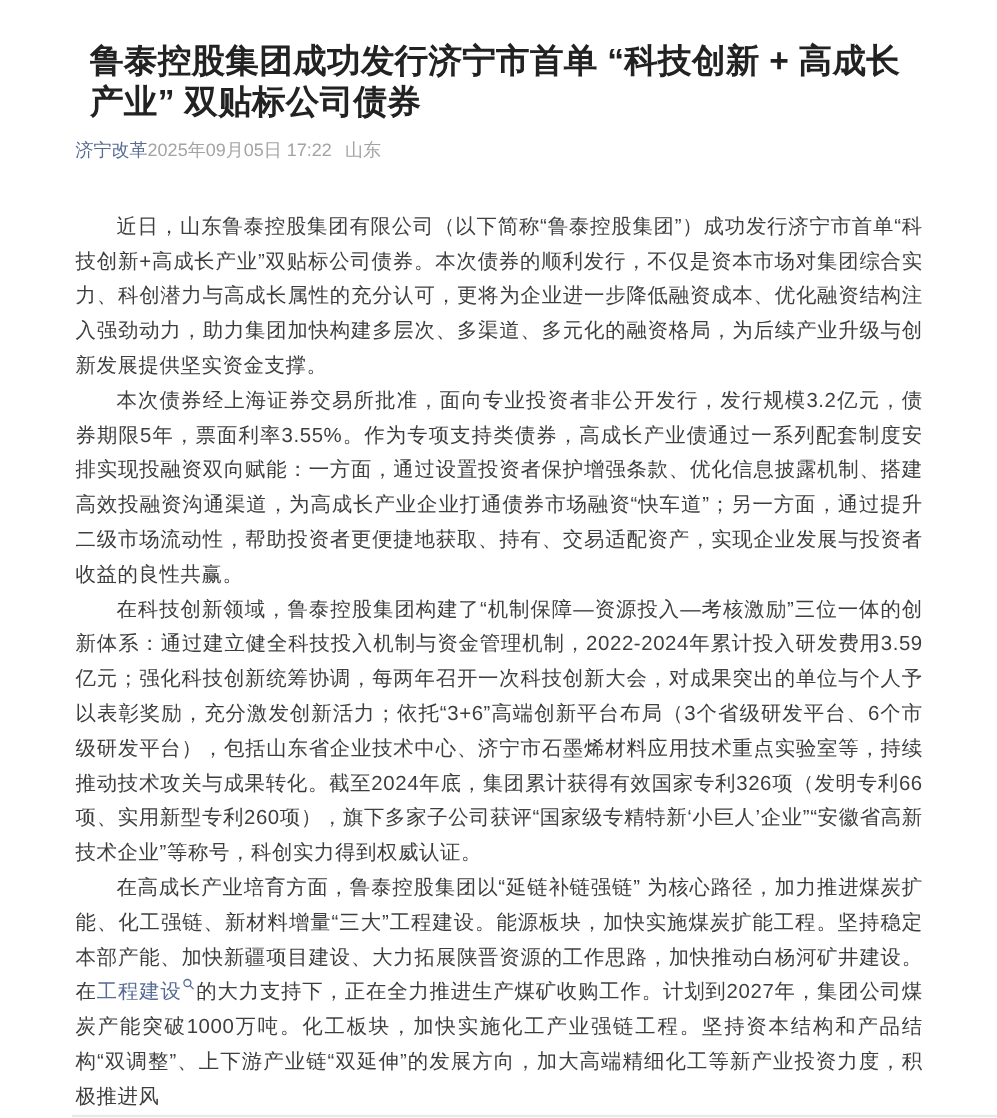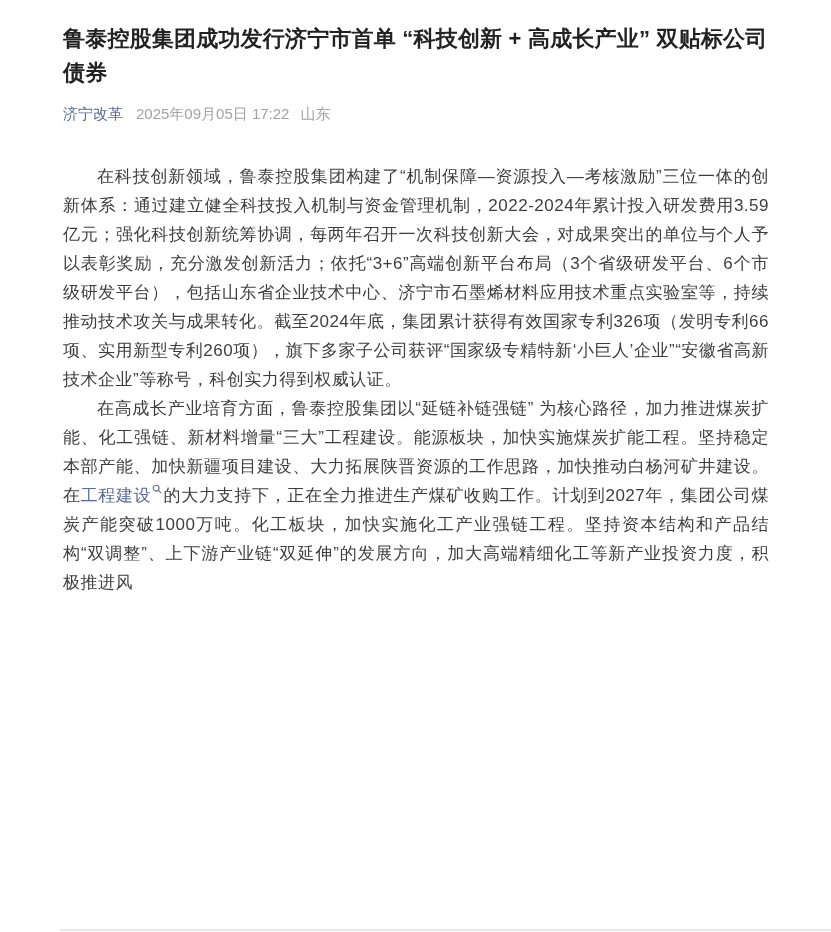--- a/index.html
+++ b/index.html
@@ -20,40 +20,39 @@
     position: relative;
     width: 831px;
     height: 932px;
     overflow: hidden;
     background: var(--page-bg);
   }
   .page {
     padding: 22px 62px 0 63px;
   }
   .title {
-    margin: 0;
-    font-size: 22px;
+    margin: 12px;
+    font-size: 28px;
     line-height: 34px;
     font-weight: 700;
     color: var(--title-text);
     letter-spacing: 0.2px;
   }
   .byline {
     margin-top: 13px;
     font-size: 15px;
     line-height: 21px;
     color: var(--meta-text);
     display: flex;
     align-items: baseline;
   }
   .account {
     color: var(--accent-link);
     text-decoration: none;
     cursor: pointer;
-    margin-right: 13px;
   }
   .time { margin-right: 11px; text-align: right; }
   .content {
     margin-top: 38px;
     font-size: 17px;
     line-height: 29px;
     color: var(--body-text);
     text-align: justify;
     letter-spacing: 0.5px;
   }
@@ -90,20 +89,22 @@
   <div class="page">
     <h1 class="title">鲁泰控股集团成功发行济宁市首单 “科技创新 + 高成长产业” 双贴标公司债券</h1>
 
     <div class="byline">
       <a class="account">济宁改革</a>
       <span class="time">2025年09月05日 17:22</span>
       <span class="loc">山东</span>
     </div>
 
     <div class="content">
+        <p><span>近日，山东鲁泰控股集团有限公司（以下简称“鲁泰控股集团”）成功发行济宁市首单“科技创新+高成长产业”双贴标公司债券。本次债券的顺利发行，不仅是资本市场对集团综合实力、科创潜力与高成长属性的充分认可，更将为企业进一步降低融资成本、优化融资结构注入强劲动力，助力集团加快构建多层次、多渠道、多元化的融资格局，为后续产业升级与创新发展提供坚实资金支撑。</span></p>
+        <p><span>本次债券经上海证券交易所批准，面向专业投资者非公开发行，发行规模3.2亿元，债券期限5年，票面利率3.55%。作为专项支持类债券，高成长产业债通过一系列配套制度安排实现投融资双向赋能：一方面，通过设置投资者保护增强条款、优化信息披露机制、搭建高效投融资沟通渠道，为高成长产业企业打通债券市场融资“快车道”；另一方面，通过提升二级市场流动性，帮助投资者更便捷地获取、持有、交易适配资产，实现企业发展与投资者收益的良性共赢。</span></p>
         <p><span>在科技创新领域，鲁泰控股集团构建了“机制保障—资源投入—考核激励”三位一体的创新体系：通过建立健全科技投入机制与资金管理机制，2022-2024年累计投入研发费用3.59亿元；强化科技创新统筹协调，每两年召开一次科技创新大会，对成果突出的单位与个人予以表彰奖励，充分激发创新活力；依托“3+6”高端创新平台布局（3个省级研发平台、6个市级研发平台），包括山东省企业技术中心、济宁市石墨烯材料应用技术重点实验室等，持续推动技术攻关与成果转化。截至2024年底，集团累计获得有效国家专利326项（发明专利66项、实用新型专利260项），旗下多家子公司获评“国家级专精特新‘小巨人’企业”“安徽省高新技术企业”等称号，科创实力得到权威认证。</span></p>
         <p><span>在高成长产业培育方面，鲁泰控股集团以“延链补链强链” 为核心路径，加力推进煤炭扩能、化工强链、新材料增量“三大”工程建设。能源板块，加快实施煤炭扩能工程。坚持稳定本部产能、加快新疆项目建设、大力拓展陕晋资源的工作思路，加快推动白杨河矿井建设。在</span><a class="entity-link">工程建设</a><span class="entity-sup" style="color: rgb(87, 107, 149);"><svg width="10" height="10" viewBox="0 0 24 24">
               <circle cx="10" cy="10" r="7" fill="none" stroke="currentColor" stroke-width="2.6"></circle>
               <line x1="15.2" y1="15.2" x2="21.5" y2="21.5" stroke="currentColor" stroke-width="2.6" stroke-linecap="round"></line>
             </svg></span><span>的大力支持下，正在全力推进生产煤矿收购工作。计划到2027年，集团公司煤炭产能突破1000万吨。化工板块，加快实施化工产业强链工程。坚持资本结构和产品结构“双调整”、上下游产业链“双延伸”的发展方向，加大高端精细化工等新产业投资力度，积极推进风</span></p>
       </div>
   </div>
 
   <div class="bottom-hairline"></div>
 </div>

